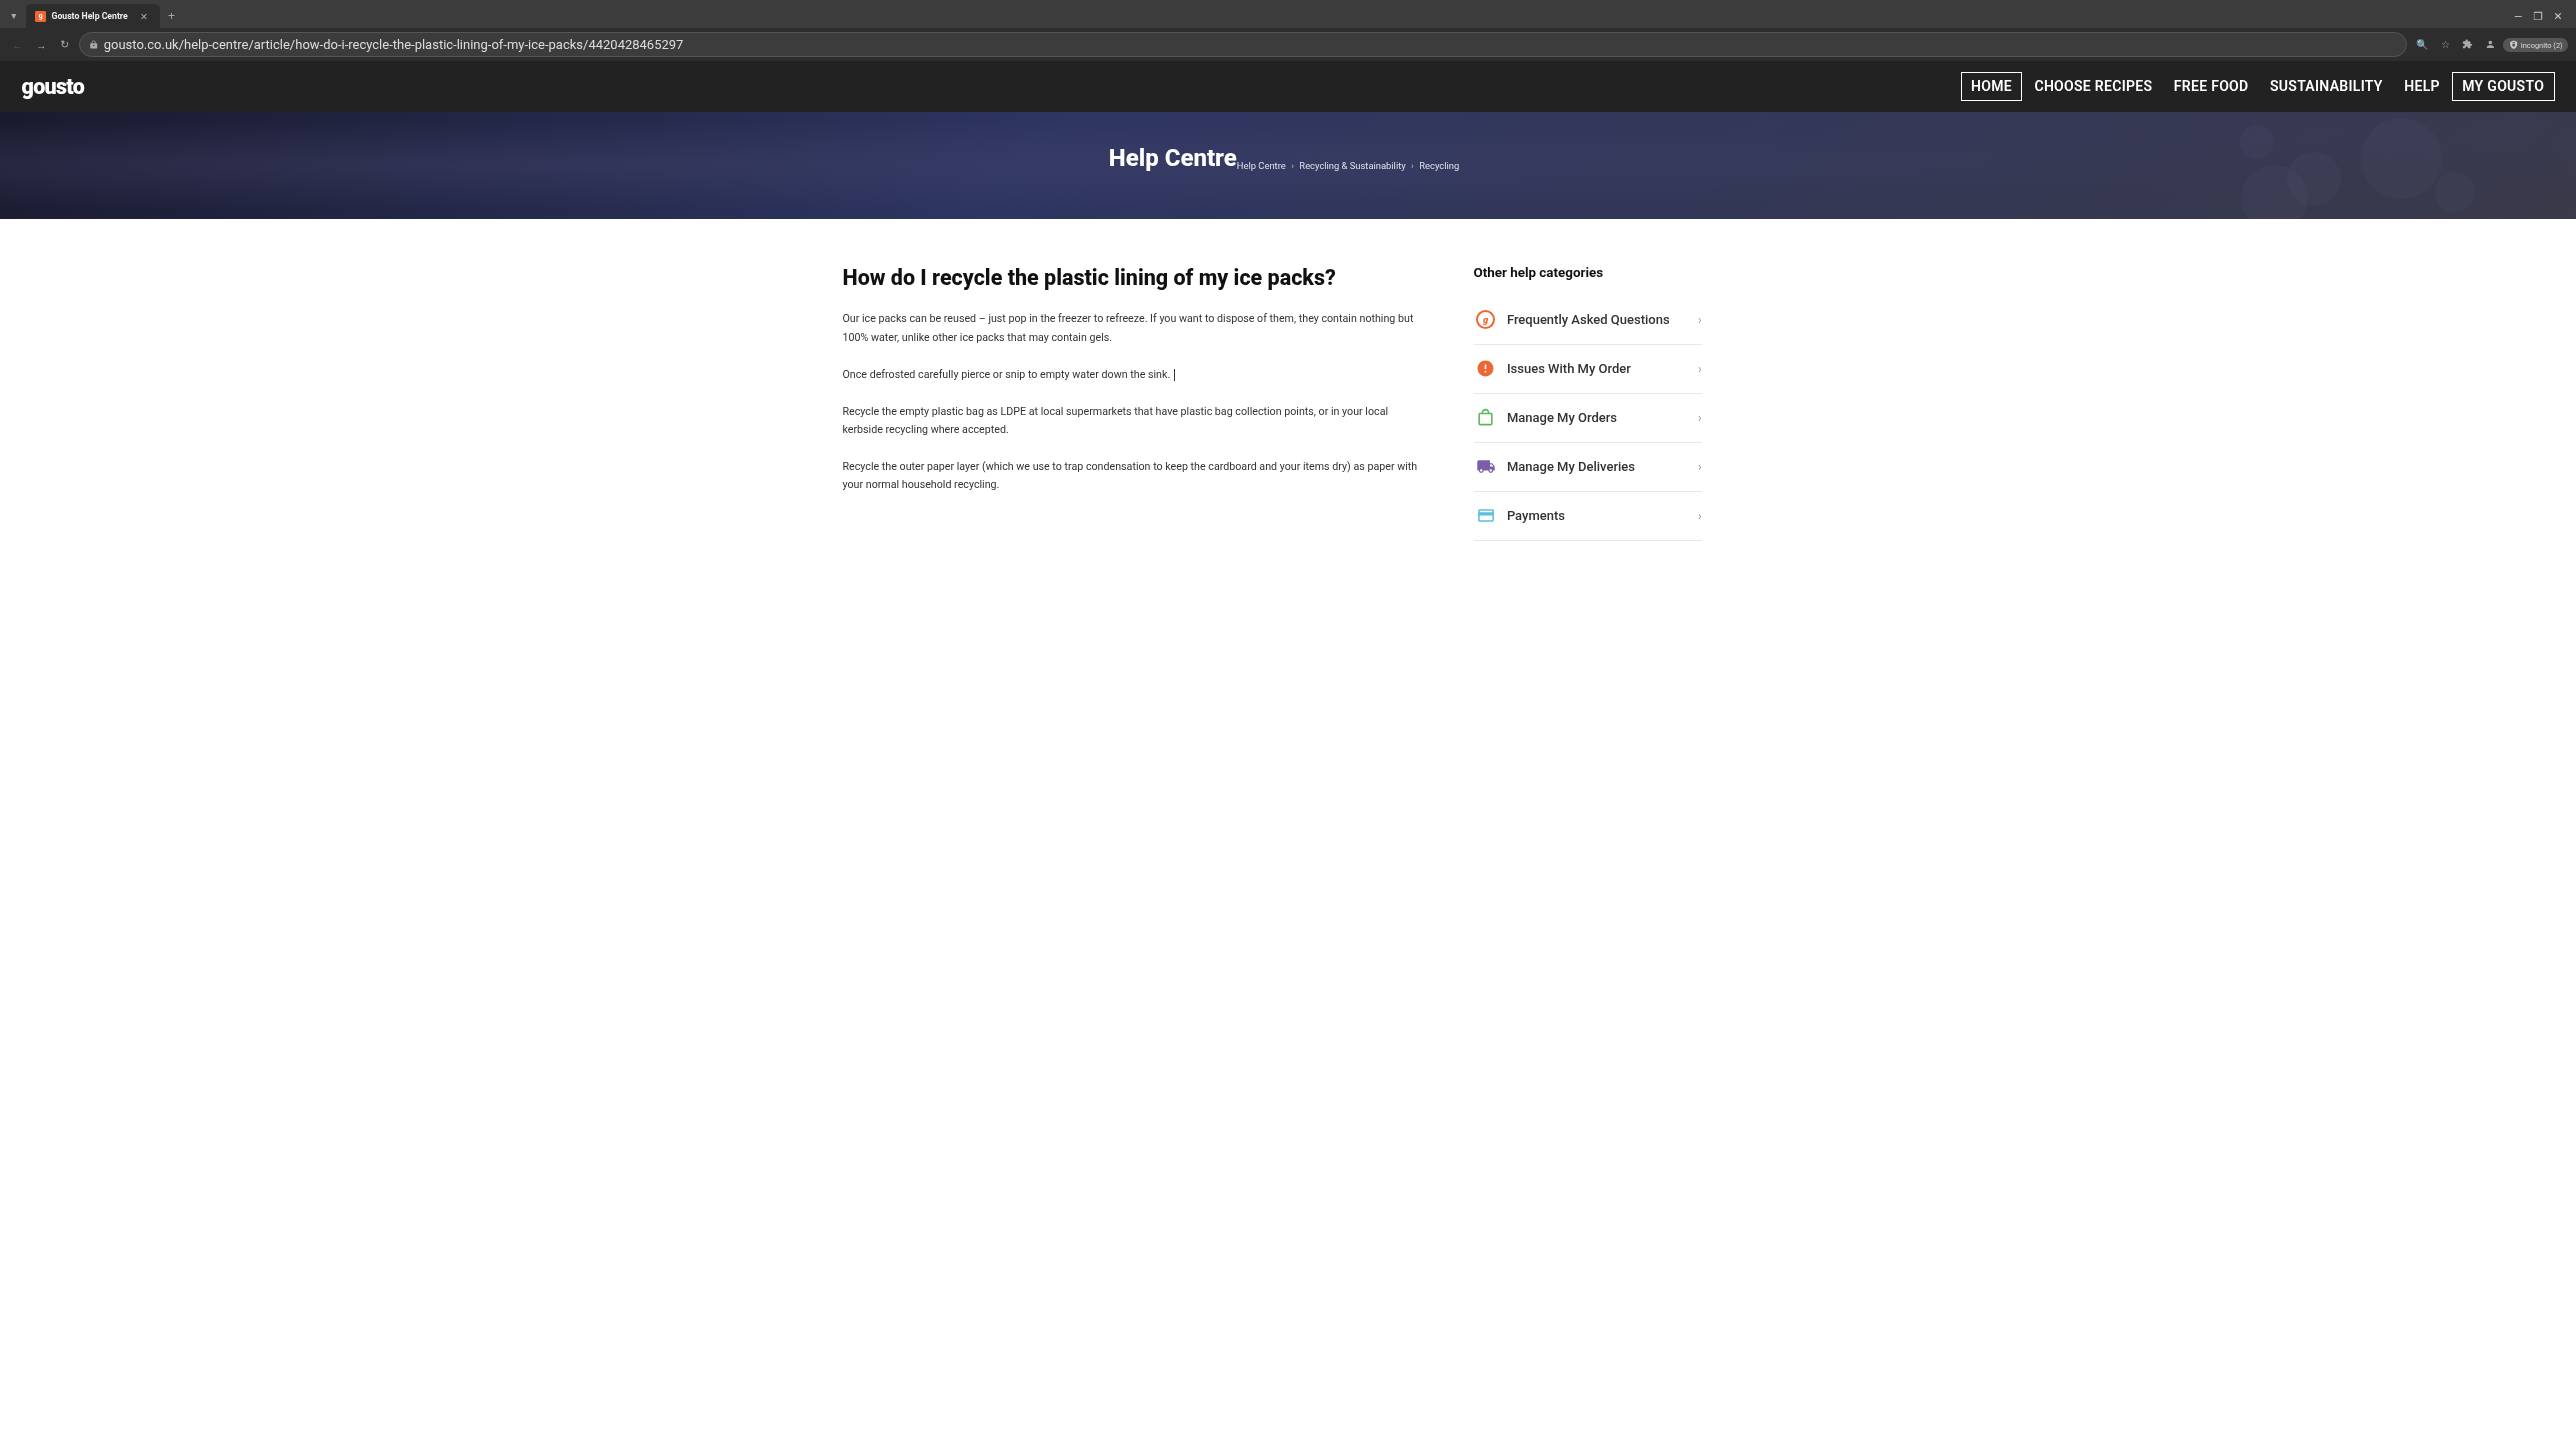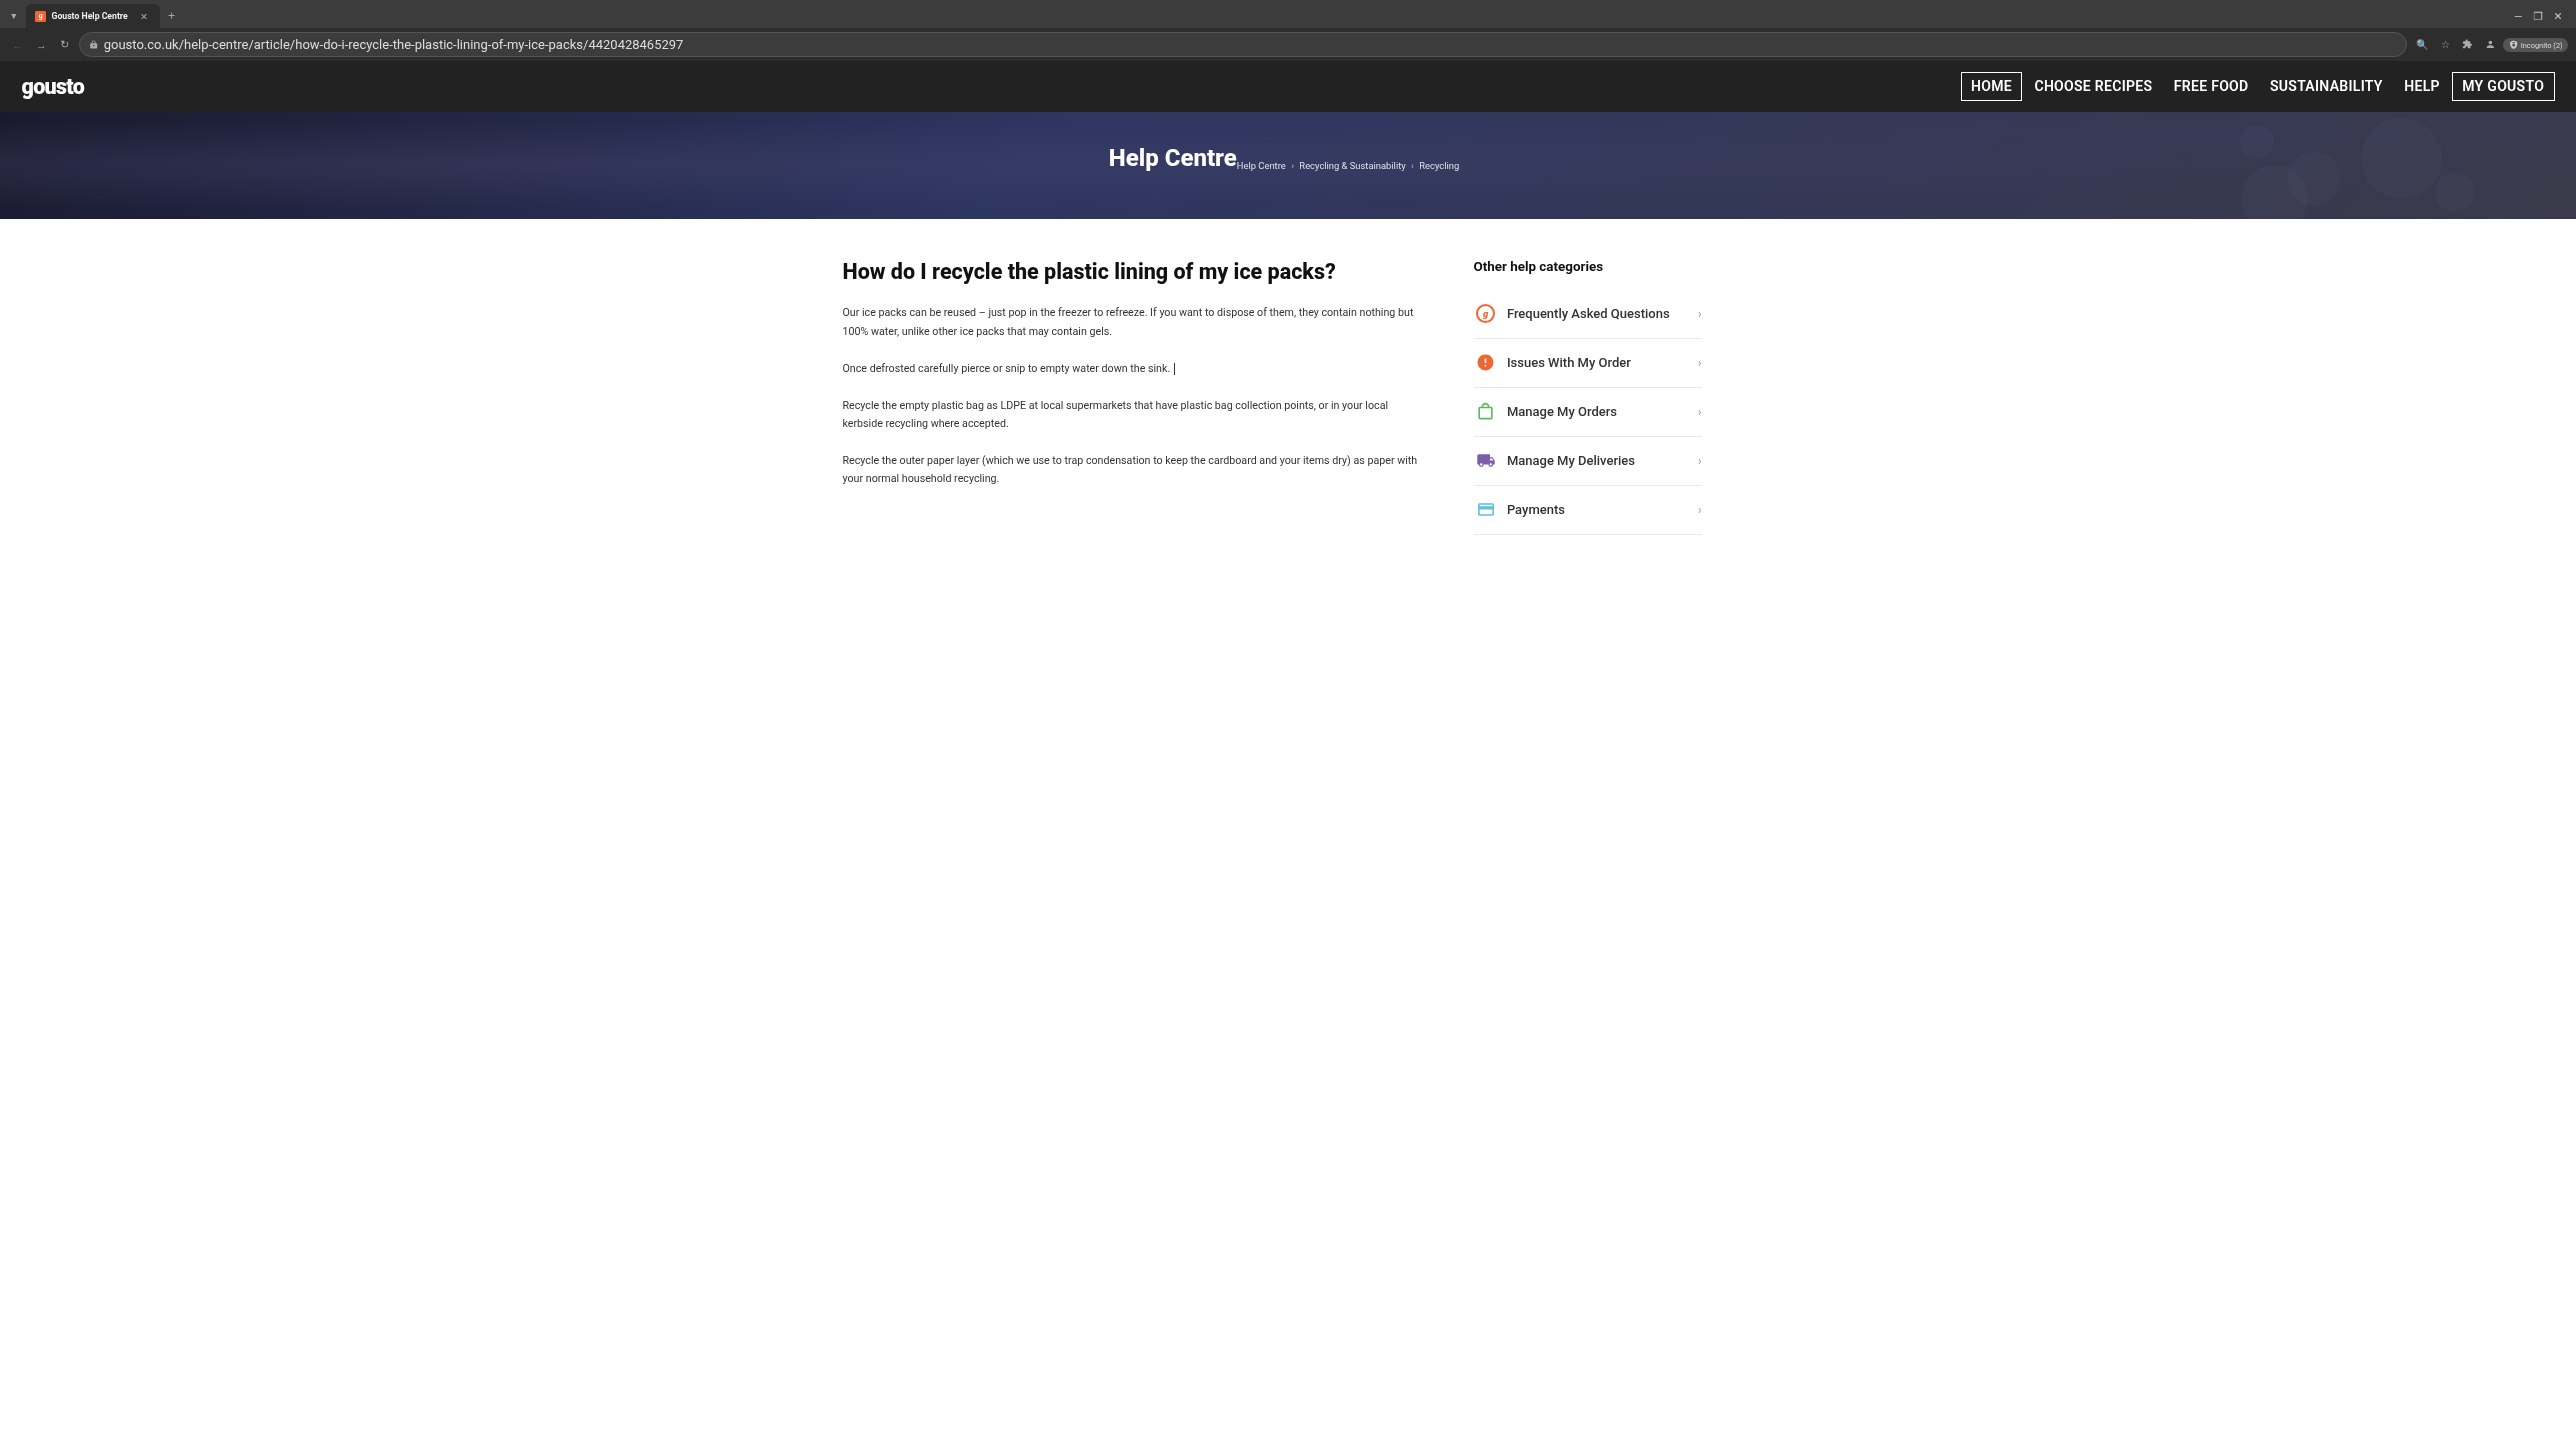--- a/index.html
+++ b/index.html
@@ -60,21 +60,21 @@
     .hero-deco.d4 { width: 67px; height: 67px; bottom: -13.4px; right: 268px; }
     .hero-deco.d5 { width: 34px; height: 34px; top: 13.4px; right: 302px; }
 
     .hero-title { color: white; font-size: 24px; font-weight: 800; margin-bottom: 6.7px; position: relative; z-index: 1; }
     .breadcrumb { display: flex; align-items: center; gap: 5.4px; position: relative; z-index: 1; }
     .breadcrumb-item { color: rgba(255,255,255,0.85); font-size: 9.4px; text-decoration: none; }
     .breadcrumb-sep { color: rgba(255,255,255,0.6); font-size: 9.4px; }
     .breadcrumb-item.current { color: rgba(255,255,255,0.85); }
 
     
-    .main-content { display: flex; max-width: 939px; margin: 8px auto; padding: 32px 24px; gap: 54px; }
+    .main-content { display: flex; max-width: 939px; margin: 14px auto; padding: 32px 24px; gap: 54px; }
 
     .article-content { flex: 1; max-width: 577px; }
     .article-title { font-size: 21.5px; font-weight: 800; color: #111; line-height: 1.2; margin-bottom: 20px; }
     .article-body p { font-size: 10.7px; color: #333; line-height: 1.7; margin-bottom: 19px; }
     .text-cursor { display: inline-block; width: 1.3px; height: 12px; background: #333; vertical-align: middle; margin-left: 1.3px; }
 
     .sidebar { width: 228px; flex-shrink: 0; }
     .sidebar-title { font-size: 13.4px; font-weight: 700; color: #111; margin-bottom: 16px; }
     .help-categories { display: flex; flex-direction: column; gap: 0; }
     .help-category-item { display: flex; align-items: center; gap: 9.4px; padding: 12px 0; border-bottom: 0.7px solid #e8e8e8; cursor: pointer; text-decoration: none; color: #333; }

